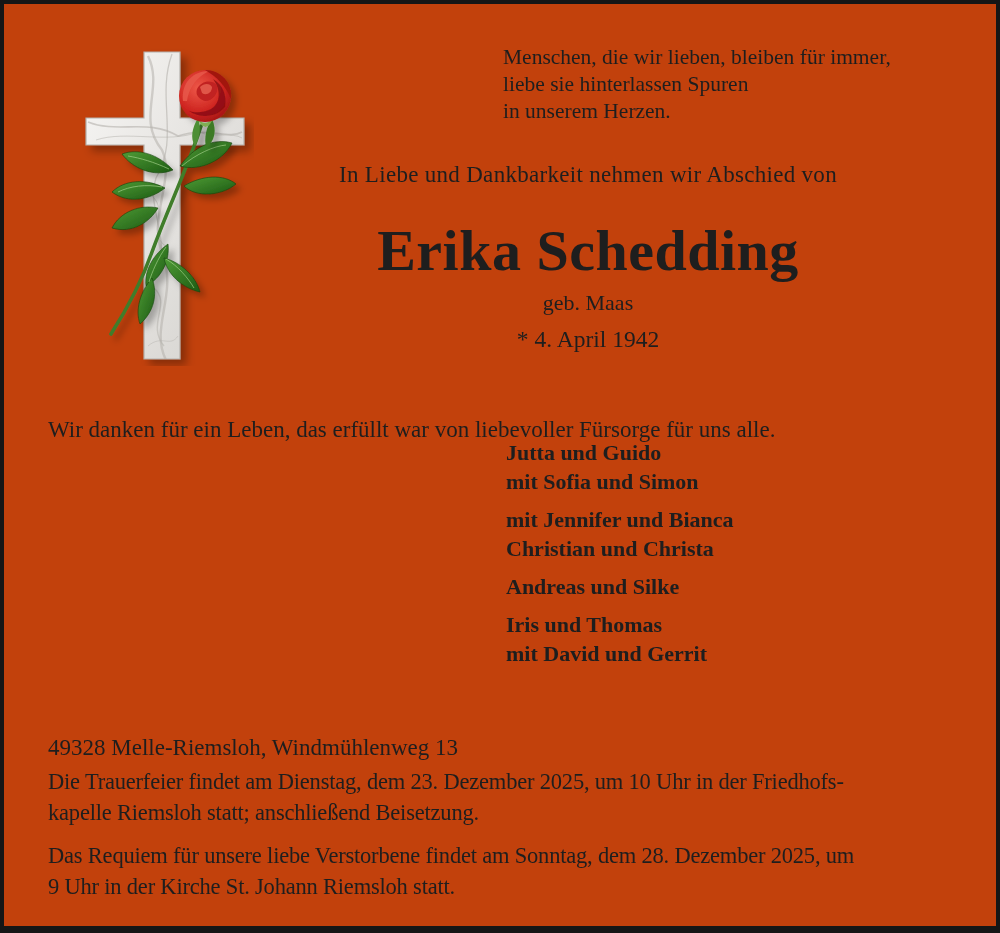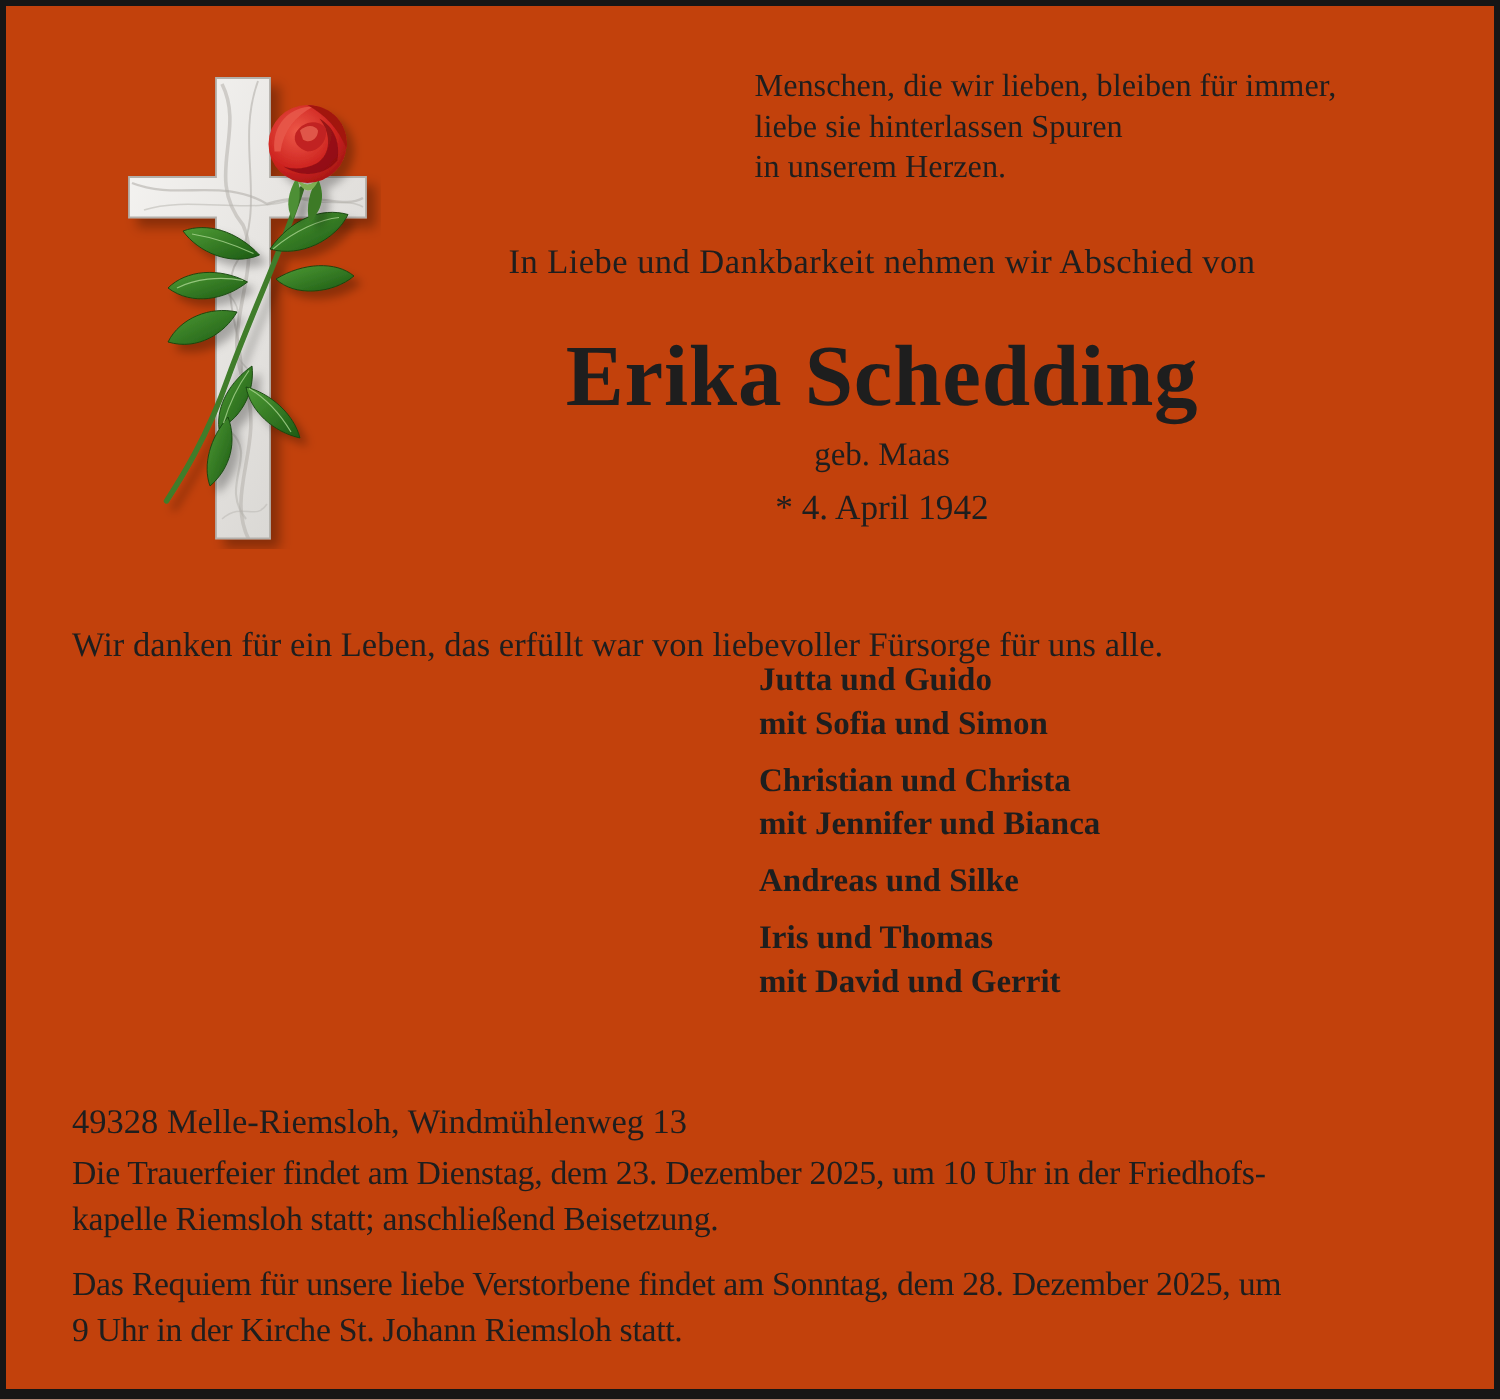--- a/index.html
+++ b/index.html
@@ -150,22 +150,22 @@
   </div>
 
   <div class="abs thanks">Wir danken für ein Leben, das erfüllt war von liebevoller Fürsorge für uns alle.</div>
 
   <div class="abs mourners">
     <div class="group">
       <div>Jutta und Guido</div>
       <div>mit Sofia und Simon</div>
     </div>
     <div class="group">
+      <div>mit Jennifer und Bianca</div>
       <div>Christian und Christa</div>
-      <div>mit Jennifer und Bianca</div>
     </div>
     <div class="group">
       <div>Andreas und Silke</div>
     </div>
     <div class="group">
       <div>Iris und Thomas</div>
       <div>mit David und Gerrit</div>
     </div>
   </div>
 

